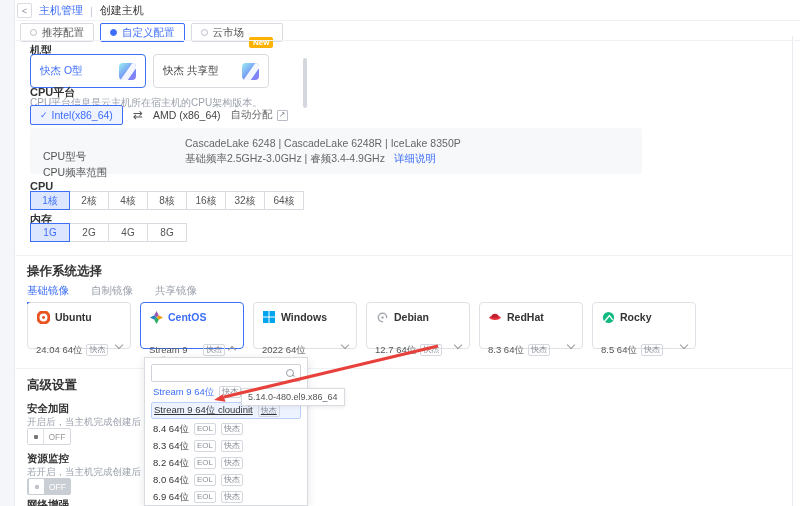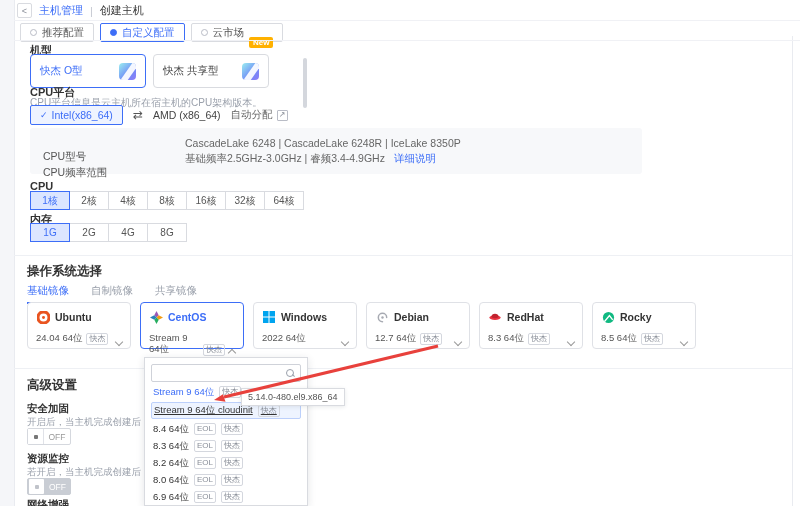--- a/index.html
+++ b/index.html
@@ -68,21 +68,21 @@
   .img-tabs{position:absolute;left:27px;top:284px;display:flex;gap:22px;font-size:10.5px;}
   .img-tab{color:#9aa0ab;padding-bottom:4px;cursor:pointer;}
   .img-tab.active{color:#3d6ef7;border-bottom:2px solid #3d6ef7;}
 
   .os-row{position:absolute;left:27px;top:302px;display:flex;gap:9px;}
   .oscard{width:104px;height:47px;box-sizing:border-box;border:1px solid #dfe1e6;border-radius:4px;background:#fff;
           padding:7px 8px 5px;cursor:pointer;}
   .oscard.sel{border-color:#3d6ef7;}
   .os-name{display:flex;align-items:center;gap:5px;font-size:10.5px;font-weight:bold;color:#333;}
   .oscard.sel .os-name{color:#3d6ef7;}
-  .os-ver{display:flex;align-items:flex-end;gap:4px;margin-top:8px;font-size:9.5px;color:#555;}
+  .os-ver{display:flex;align-items:flex-start;gap:4px;margin-top:20px;font-size:9.5px;color:#555;}
   .mini-badge{font-size:8px;color:#8a8f99;border:1px solid #d4d7de;border-radius:2px;padding:0 2px;line-height:10px;white-space:nowrap;}
   .chev{width:5px;height:5px;border-right:1px solid #999;border-bottom:1px solid #999;transform:rotate(45deg);
         margin-left:auto;margin-top:-2px;flex:none;}
   .chev.up{transform:rotate(-135deg);margin-top:3px;}
   .osicon{width:14px;height:14px;flex:none;display:flex;align-items:center;justify-content:center;}
 
   
   .dropdown{position:absolute;left:144px;top:357px;width:164px;height:149px;background:#fff;border:1px solid #d9dbe0;
             box-shadow:0 2px 8px rgba(31,45,61,.12);z-index:5;box-sizing:border-box;padding:6px;}
   .search{height:18px;border:1px solid #cfd2d9;border-radius:2px;display:flex;align-items:center;justify-content:flex-end;

